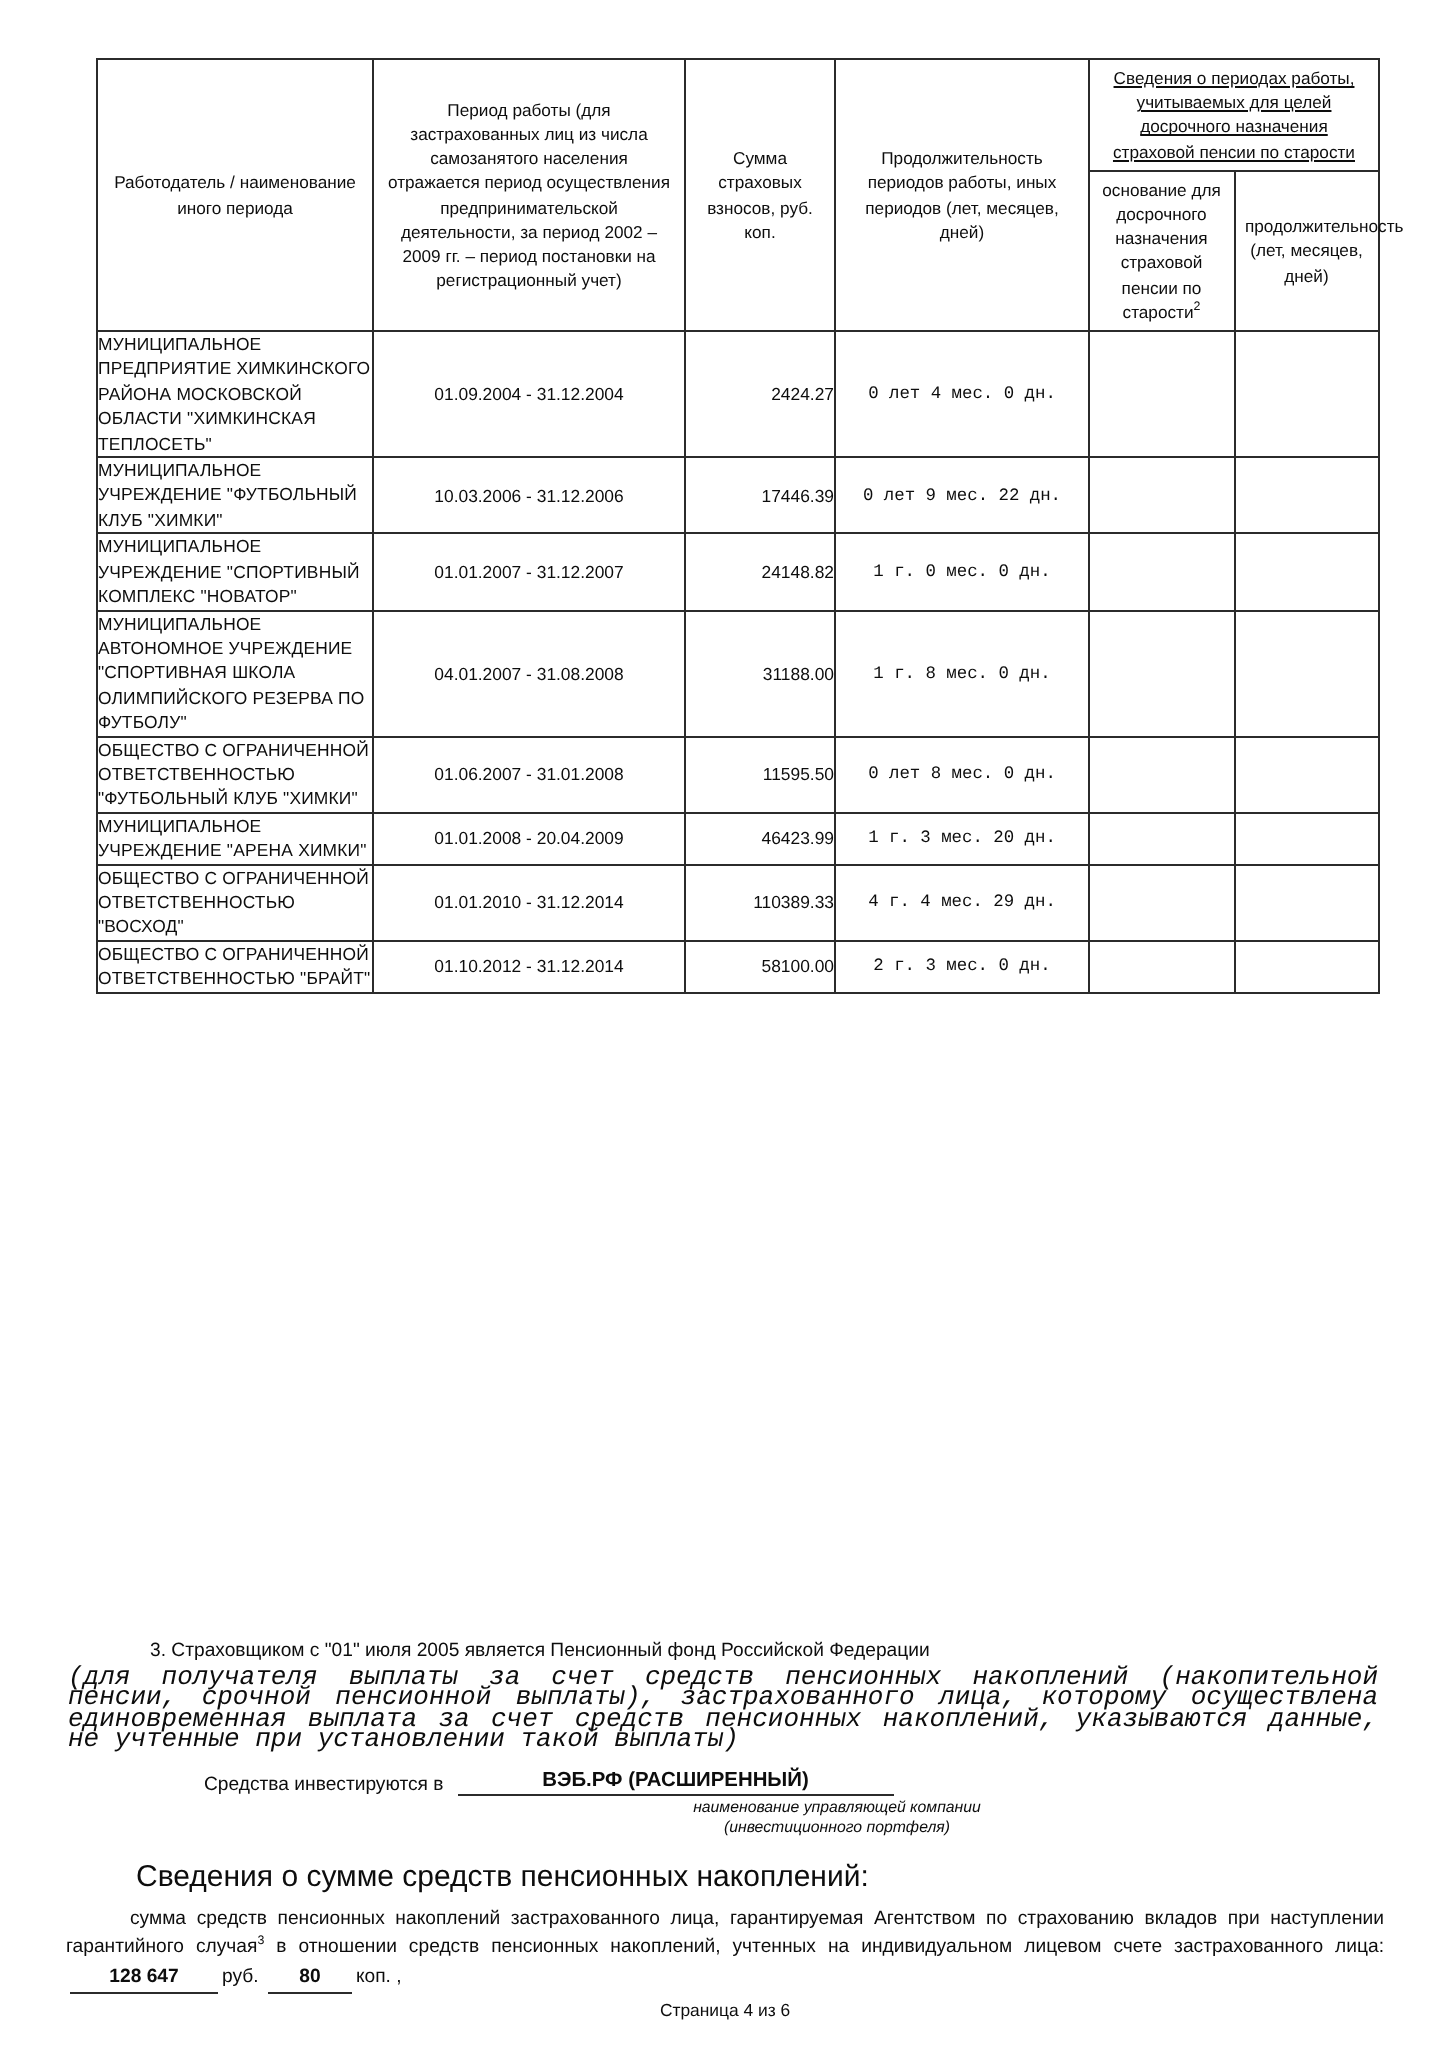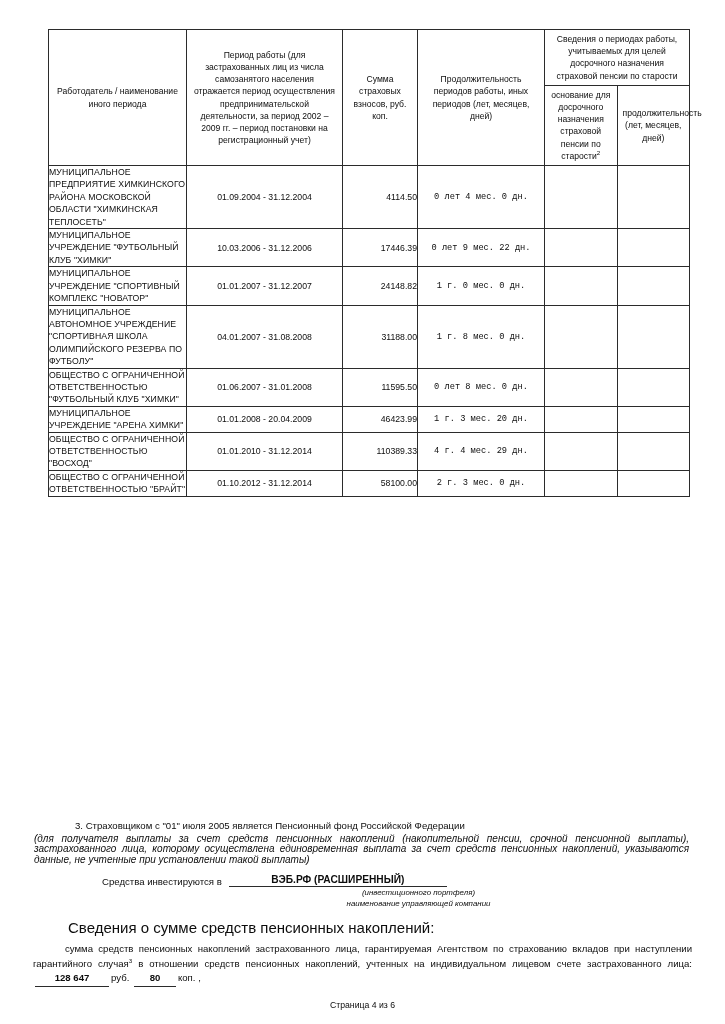--- a/index.html
+++ b/index.html
@@ -57,20 +57,21 @@
   .th-sum        { width: 64px;  }
   .th-duration   { width: 116px; }
   .th-basis      { width: 68px;  }
   .th-durat2     { width: 122px; }
 
   .grouphead {
     font-size: 8.6px;
     line-height: 12.2px;
     text-align: center;
     padding: 4px 6px;
+    text-decoration: underline;
   }
 
   td.c-employer {
     font-size: 8.7px;
     line-height: 12.4px;
     text-align: left;
     padding: 5px 4px 5px 6px;
     letter-spacing: 0.1px;
   }
   td.c-period {
@@ -107,25 +108,26 @@
     top: 819px;
     width: 725px;
   }
   .clause3 {
     font-size: 9.6px;
     line-height: 13px;
     padding-left: 75px;
     padding-bottom: 2px;
   }
   .legal-note {
-    font-size: 10px;
+    font-size: 13px;
     font-style: italic;
     line-height: 10.4px;
     padding: 0 36px 0 34px;
     text-align: justify;
+    font-family: Liberation Mono, monospace;
   }
   .invest-row {
     margin-top: 9px;
     padding-left: 102px;
     font-size: 9.6px;
     display: flex;
     align-items: flex-end;
   }
   .invest-label { white-space: nowrap; }
   .invest-value {
@@ -195,21 +197,21 @@
         </tr>
         <tr>
           <th class="th-basis"><span>основание для досрочного назначения страховой пенсии по старости</span><sup>2</sup></th>
           <th class="th-durat2">продолжительность (лет, месяцев, дней)</th>
         </tr>
       </thead>
       <tbody id="periods-body">
           <tr>
             <td class="c-employer">МУНИЦИПАЛЬНОЕ ПРЕДПРИЯТИЕ ХИМКИНСКОГО РАЙОНА МОСКОВСКОЙ ОБЛАСТИ "ХИМКИНСКАЯ ТЕПЛОСЕТЬ"</td>
             <td class="c-period">01.09.2004 - 31.12.2004</td>
-            <td class="c-sum">4114.50</td>
+            <td class="c-sum">2424.27</td>
             <td class="c-duration">0 лет 4 мес. 0 дн.</td>
             <td class="c-basis"></td>
             <td class="c-durat2"></td>
           </tr>
           <tr>
             <td class="c-employer">МУНИЦИПАЛЬНОЕ УЧРЕЖДЕНИЕ "ФУТБОЛЬНЫЙ КЛУБ "ХИМКИ"</td>
             <td class="c-period">10.03.2006 - 31.12.2006</td>
             <td class="c-sum">17446.39</td>
             <td class="c-duration">0 лет 9 мес. 22 дн.</td>
             <td class="c-basis"></td>
@@ -272,22 +274,22 @@
     <div class="clause3">3. Страховщиком с "01" июля 2005 является Пенсионный фонд Российской Федерации</div>
 
     <div class="legal-note">(для получателя выплаты за счет средств пенсионных накоплений (накопительной пенсии, срочной пенсионной выплаты), застрахованного лица, которому осуществлена единовременная выплата за счет средств пенсионных накоплений, указываются данные, не учтенные при установлении такой выплаты)</div>
 
     <div class="invest-row">
       <span class="invest-label">Средства инвестируются в</span>
       <span class="invest-value">ВЭБ.РФ (РАСШИРЕННЫЙ)</span>
     </div>
 
     <div class="invest-caption">
+      <div>наименование управляющей компании</div>
       <div>(инвестиционного портфеля)</div>
-      <div>наименование управляющей компании</div>
     </div>
 
     <div class="accum-title">Сведения о сумме средств пенсионных накоплений:</div>
 
     <div class="accum-para">
       <span>сумма средств пенсионных накоплений застрахованного лица, гарантируемая Агентством по страхованию вкладов при наступлении гарантийного случая</span><sup>3</sup><span> в отношении средств пенсионных накоплений, учтенных на индивидуальном лицевом счете застрахованного лица:</span>
       <span class="blank rub">128 647</span><span>руб.</span>
       <span class="blank kop">80</span><span>коп. ,</span>
     </div>
   </div>

